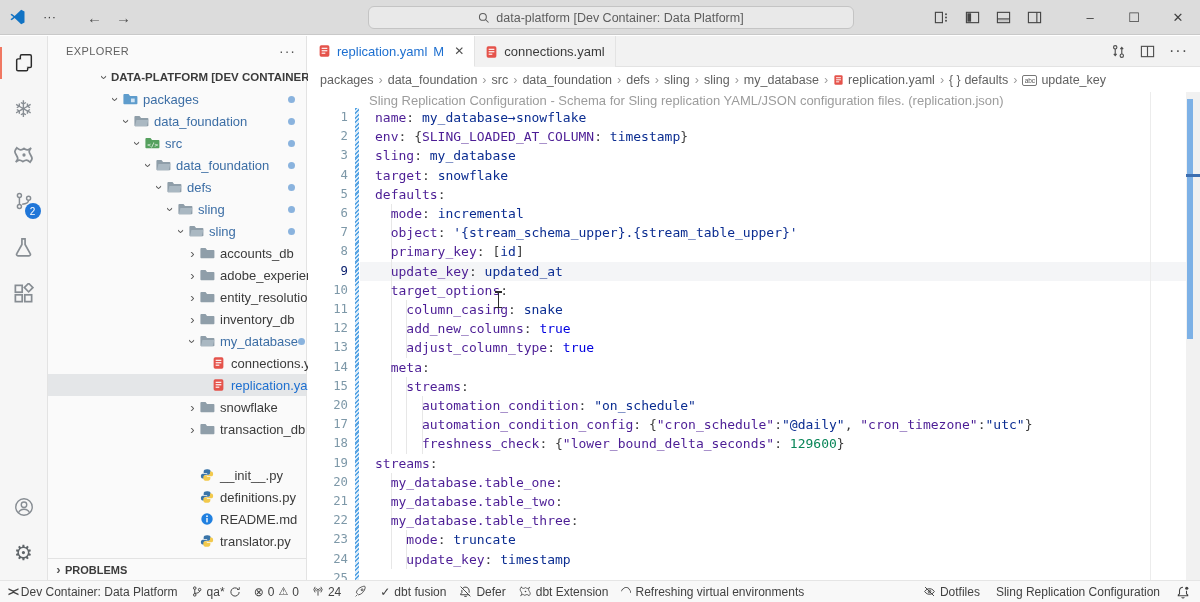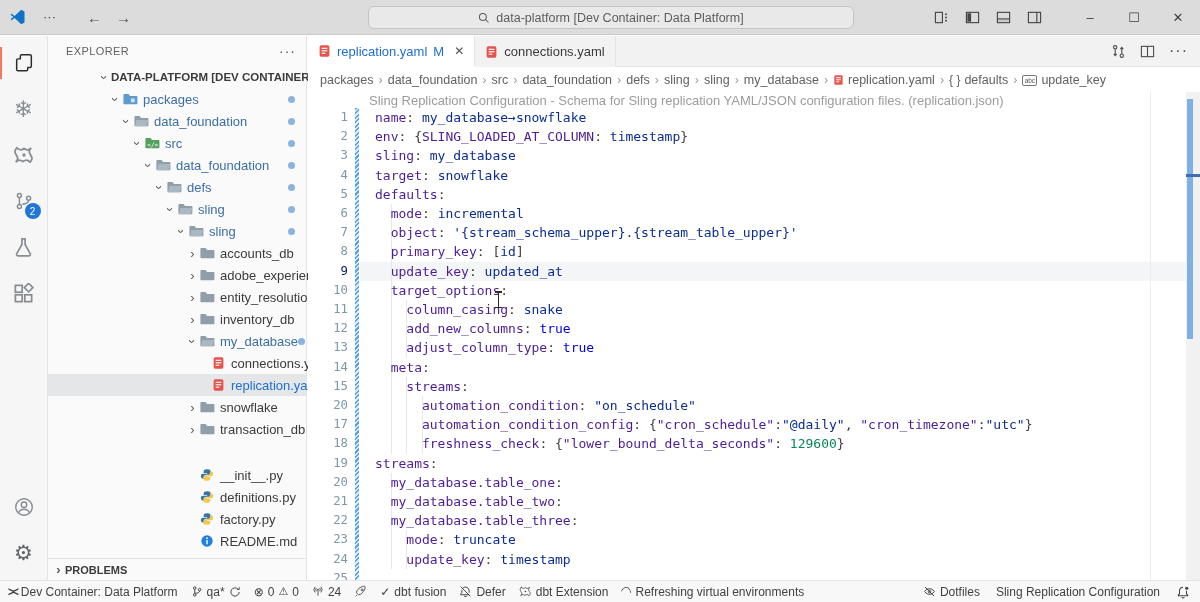--- a/index.html
+++ b/index.html
@@ -392,36 +392,36 @@
             <path fill="#3974a8" d="M7.9 1.3c-2.3 0-3.7 1-3.7 2.7v1.8h4v.7h-5C1.7 6.5 1 7.6 1 9.2c0 1.6.6 2.7 2.1 2.7h1.5V9.9c0-1.3 1.1-2.3 2.4-2.3h3.2c1.1 0 2-.9 2-2V4c0-1.7-1.5-2.7-3.3-2.7z"></path>
             <path fill="#f2c94c" d="M8.1 14.7c2.3 0 3.7-1 3.7-2.7v-1.8h-4v-.7h5c1.5 0 2.2-1.1 2.2-2.7 0-1.6-.6-2.7-2.1-2.7h-1.5v2c0 1.3-1.1 2.3-2.4 2.3H5.8c-1.1 0-2 .9-2 2v1.6c0 1.7 1.5 2.7 3.3 2.7z"></path>
           </svg>
         </span>
         <span class="tlabel">definitions.py</span>
       </div>
       <div class="trow" style="padding-left: 138px;">
         <span class="chev"></span>
         <span class="ticon">
           <svg width="14" height="14" viewBox="0 0 16 16">
-            <path fill="#3974a8" d="M7.9 1.3c-2.3 0-3.7 1-3.7 2.7v1.8h4v.7h-5C1.7 6.5 1 7.6 1 9.2c0 1.6.6 2.7 2.1 2.7h1.5V9.9c0-1.3 1.1-2.3 2.4-2.3h3.2c1.1 0 2-.9 2-2V4c0-1.7-1.5-2.7-3.3-2.7z"></path>
-            <path fill="#f2c94c" d="M8.1 14.7c2.3 0 3.7-1 3.7-2.7v-1.8h-4v-.7h5c1.5 0 2.2-1.1 2.2-2.7 0-1.6-.6-2.7-2.1-2.7h-1.5v2c0 1.3-1.1 2.3-2.4 2.3H5.8c-1.1 0-2 .9-2 2v1.6c0 1.7 1.5 2.7 3.3 2.7z"></path>
-          </svg>
-        </span>
-        <span class="tlabel">factory.py</span>
-      </div>
-      <div class="trow" style="padding-left: 138px;">
-        <span class="chev"></span>
-        <span class="ticon">
-          <svg width="14" height="14" viewBox="0 0 16 16">
             <circle cx="8" cy="8" r="6.5" fill="#2080e0"></circle>
             <rect x="7.2" y="6.8" width="1.6" height="5" fill="#fff"></rect>
             <circle cx="8" cy="4.8" r="1" fill="#fff"></circle>
           </svg>
         </span>
         <span class="tlabel">README.md</span>
+      </div>
+      <div class="trow" style="padding-left: 138px;">
+        <span class="chev"></span>
+        <span class="ticon">
+          <svg width="14" height="14" viewBox="0 0 16 16">
+            <path fill="#3974a8" d="M7.9 1.3c-2.3 0-3.7 1-3.7 2.7v1.8h4v.7h-5C1.7 6.5 1 7.6 1 9.2c0 1.6.6 2.7 2.1 2.7h1.5V9.9c0-1.3 1.1-2.3 2.4-2.3h3.2c1.1 0 2-.9 2-2V4c0-1.7-1.5-2.7-3.3-2.7z"></path>
+            <path fill="#f2c94c" d="M8.1 14.7c2.3 0 3.7-1 3.7-2.7v-1.8h-4v-.7h5c1.5 0 2.2-1.1 2.2-2.7 0-1.6-.6-2.7-2.1-2.7h-1.5v2c0 1.3-1.1 2.3-2.4 2.3H5.8c-1.1 0-2 .9-2 2v1.6c0 1.7 1.5 2.7 3.3 2.7z"></path>
+          </svg>
+        </span>
+        <span class="tlabel">translator.py</span>
       </div>
     </div>
   <div id="sb-problems">
     <span class="chev">›</span>
     <span>PROBLEMS</span>
   </div>
 </div>
 
 <div id="tabbar">
   <div class="tab active">

